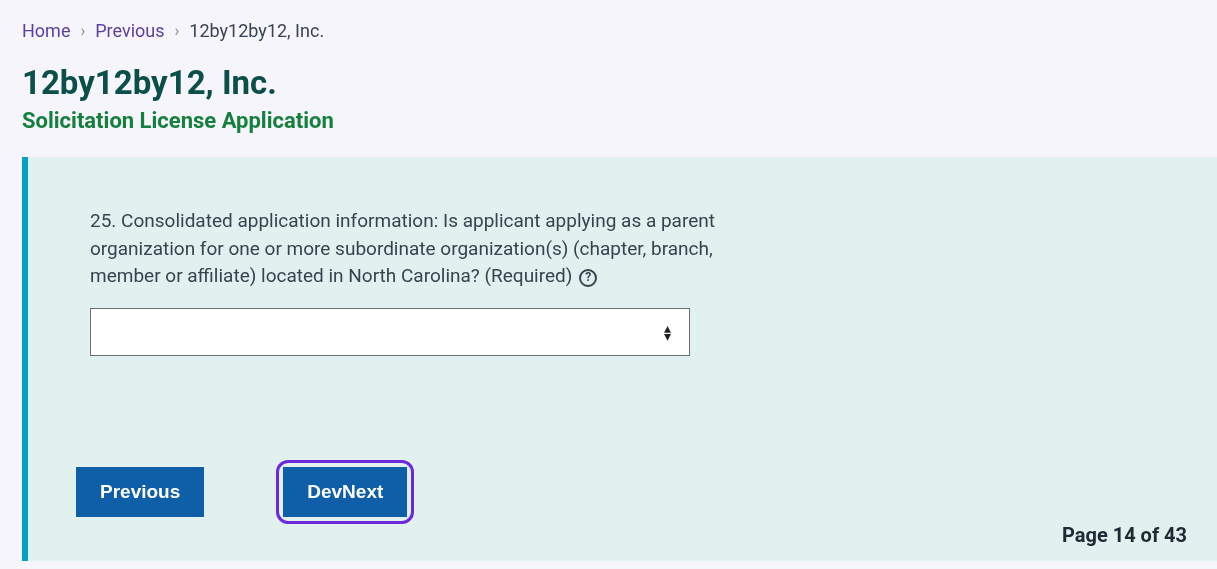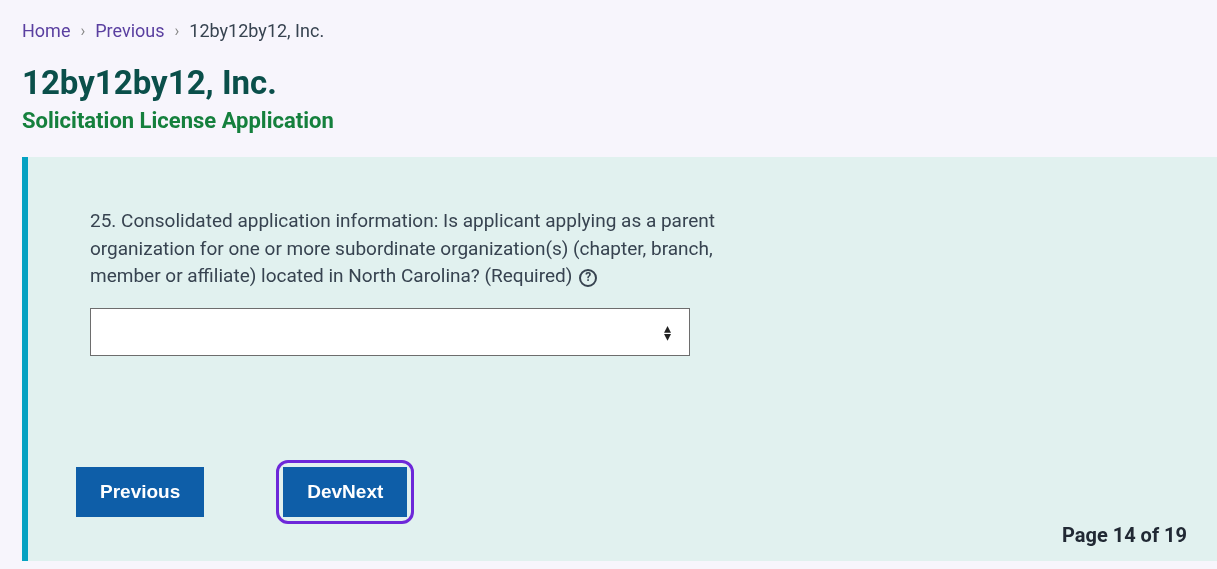--- a/index.html
+++ b/index.html
@@ -169,14 +169,14 @@
     </div>
   </div>
 
   <div class="button-row">
     <button class="btn">Previous</button>
     <span class="btn-highlight">
       <button class="btn">DevNext</button>
     </span>
   </div>
 
-  <div class="page-indicator">Page 14 of 19</div>
+  <div class="page-indicator">Page 14 of 43</div>
 </div>
 
 </body></html>

